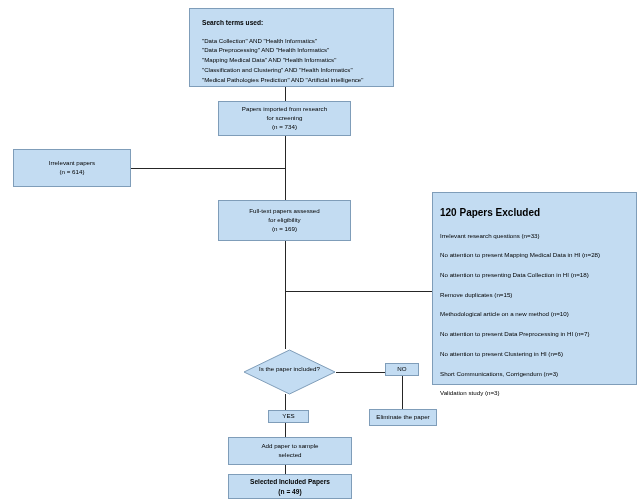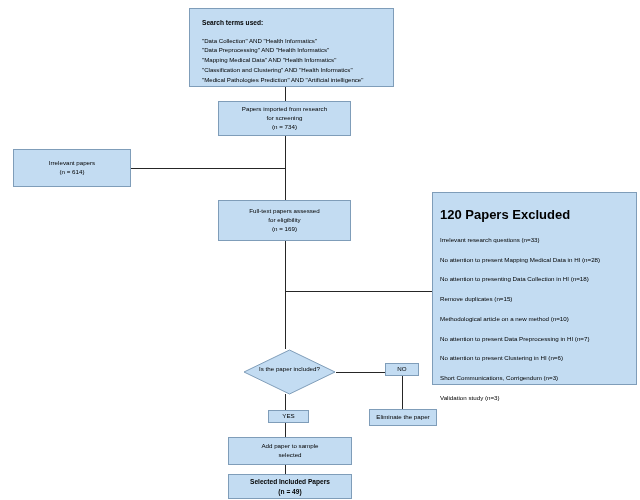--- a/index.html
+++ b/index.html
@@ -119,21 +119,21 @@
     top: 192px;
     width: 205px;
     height: 193px;
     align-items: flex-start;
     justify-content: flex-start;
     padding: 13px 0 0 7px;
     text-align: left;
   }
   #excluded-box .title {
     font-weight: bold;
-    font-size: 13px;
+    font-size: 10px;
     margin-bottom: 11px;
     text-align: center;
   }
   #excluded-box .reason {
     font-size: 6.2px;
     line-height: 1.2;
     margin-bottom: 12.3px;
     white-space: nowrap;
   }
 

